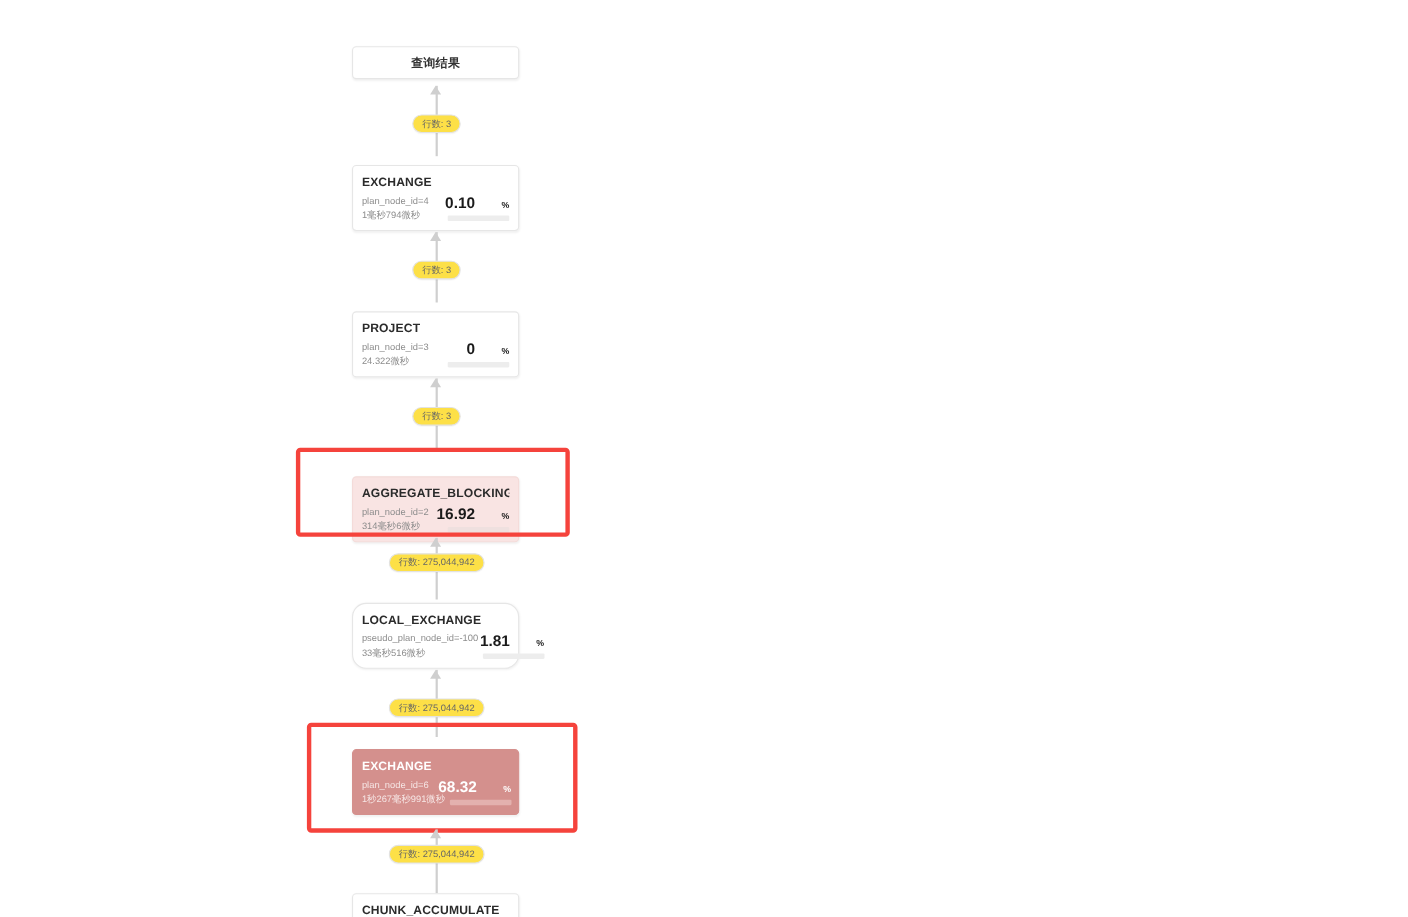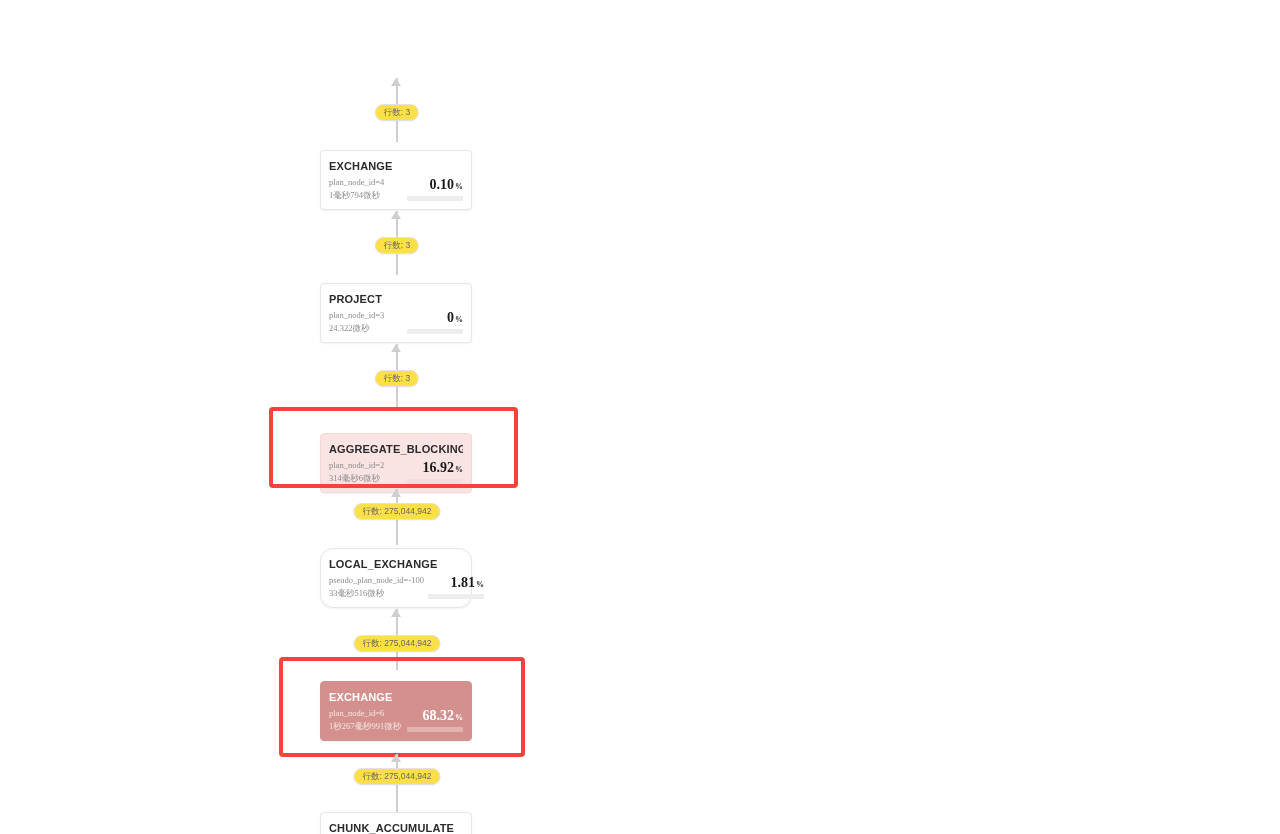--- a/index.html
+++ b/index.html
@@ -52,21 +52,20 @@
     color: #2b2b2b;
     letter-spacing: 0.15px;
     white-space: nowrap;
     overflow: hidden;
   }
   .node-row {
     display: flex;
     align-items: flex-start;
     justify-content: space-between;
     margin-top: 5px;
-    font-family: Liberation Serif, serif;
   }
   .node-meta {
     display: flex;
     flex-direction: column;
     gap: 2px;
   }
   .node-meta span {
     font-size: 8.5px;
     color: #8c8c8c;
     line-height: 11px;
@@ -75,20 +74,21 @@
   .node-stat {
     display: flex;
     flex-direction: column;
     align-items: flex-end;
     min-width: 60px;
   }
   .pct-line {
     display: flex;
     align-items: baseline;
     white-space: nowrap;
+    gap: 23px;
   }
   .pct-value {
     font-size: 14px;
     font-weight: bold;
     color: #1a1a1a;
     line-height: 15px;
   }
   .pct-sign {
     font-size: 8px;
     font-weight: bold;
@@ -154,20 +154,23 @@
     border-radius: 4px;
     background: transparent;
     pointer-events: none;
   }
 </style>
 </head>
 <body>
 
 <div id="canvas">
 
+  <div class="node node-result" style="left:320px; top:42px;">
+    <div class="node-title">查询结果</div>
+  </div>
 
   <div class="edge" style="left:396px; top:78px; height:64px;"></div>
   <div class="arrowhead" style="left:391px; top:78px;"></div>
   <div class="edge-label" style="left:397px; top:104px;">行数: 3</div>
 
   <div class="node" style="left:320px; top:150px;">
     <div class="node-body">
       <div class="node-title">EXCHANGE</div>
       <div class="node-row">
         <div class="node-meta">

